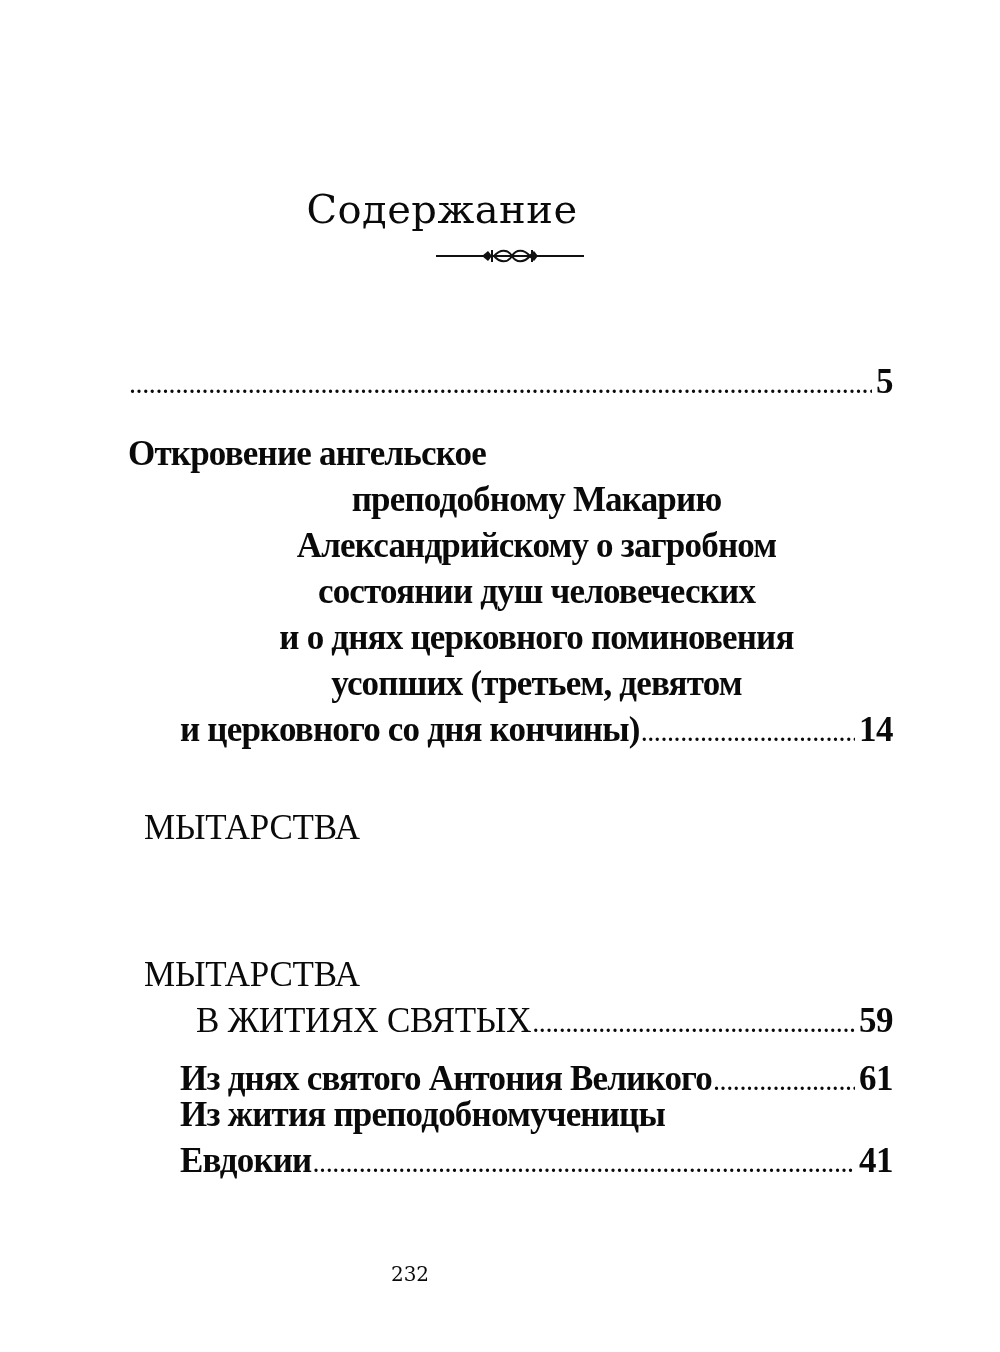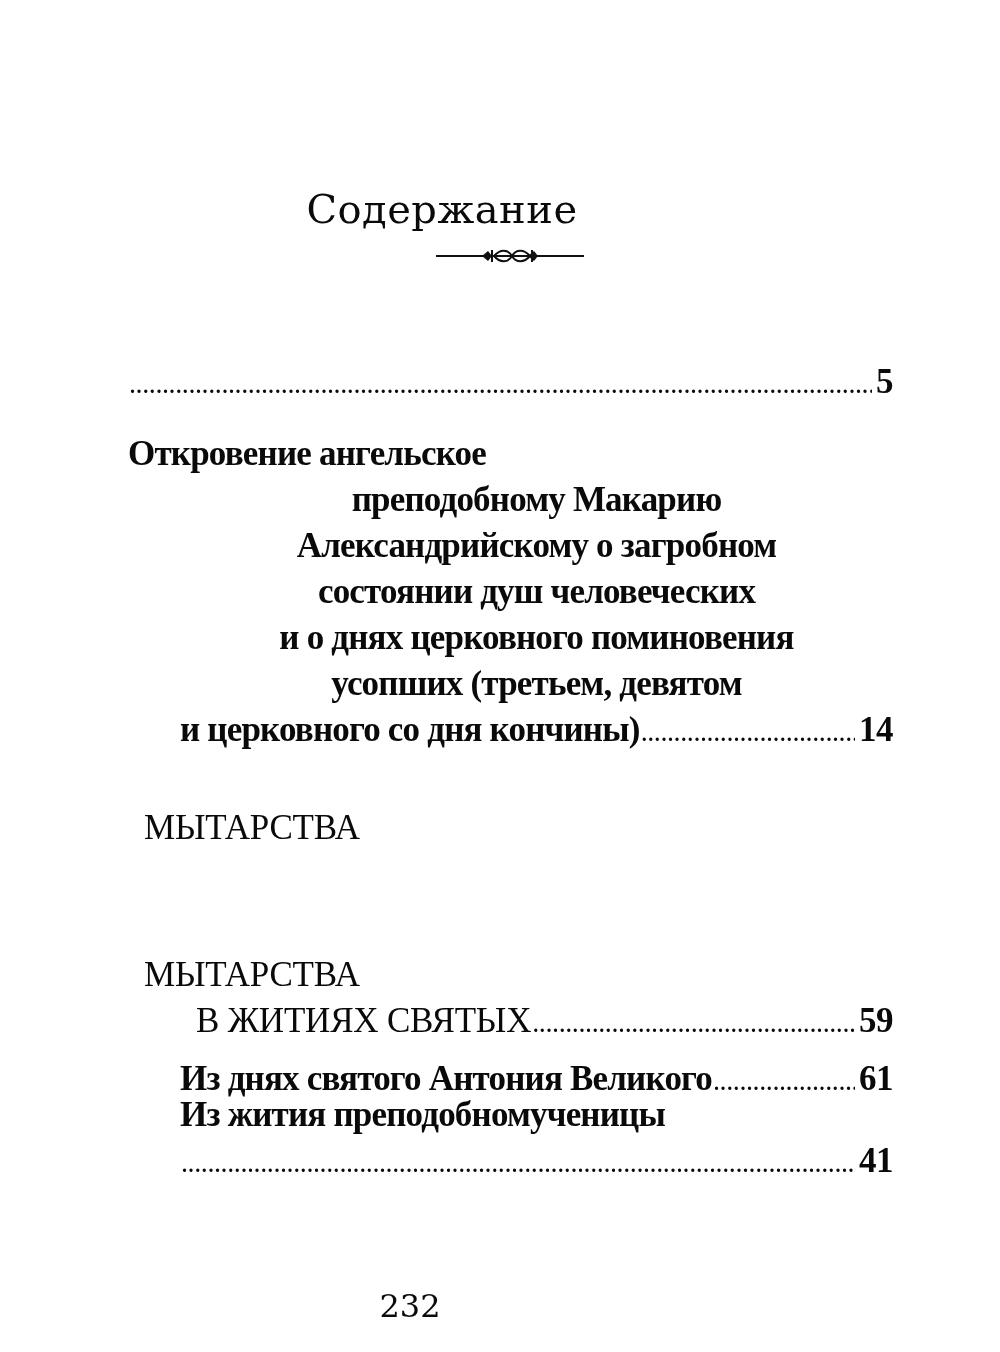--- a/index.html
+++ b/index.html
@@ -67,26 +67,26 @@
       content: "........................................................................................................................................................................................................";
     }
     .line .num {
       flex: 0 0 auto;
       text-align: right;
       letter-spacing: -0.5px;
     }
     .caps { font-weight: normal; letter-spacing: -0.2px !important; margin-left: 16px; }
     .page-number {
       position: absolute;
-      top: 1286px;
+      top: 1254px;
       left: 0;
       width: 820px;
       text-align: center;
       font-family: "DejaVu Serif", serif;
-      font-size: 32px;
+      font-size: 20px;
       line-height: 40px;
     }
   </style>
 </head>
 <body>
 
 <h1 class="page-title">Содержание</h1>
 
 <svg class="ornament" viewBox="0 0 148 20" xmlns="http://www.w3.org/2000/svg">
   <line x1="0" y1="10" x2="148" y2="10" stroke="#111" stroke-width="2"></line>
@@ -154,18 +154,19 @@
     <span class="dots"></span>
     <span class="num">61</span>
   </div>
 </div>
 
 <div class="toc" style="top:1092px; left:180px; width:713px;">
   <div class="line">
     <span class="txt">Из жития преподобномученицы</span>
   </div>
   <div class="line">
+    <span class="txt">Евдокии</span>
     <span class="dots"></span>
     <span class="num">41</span>
   </div>
 </div>
 
 <div class="page-number">232</div>
 
 </body></html>

